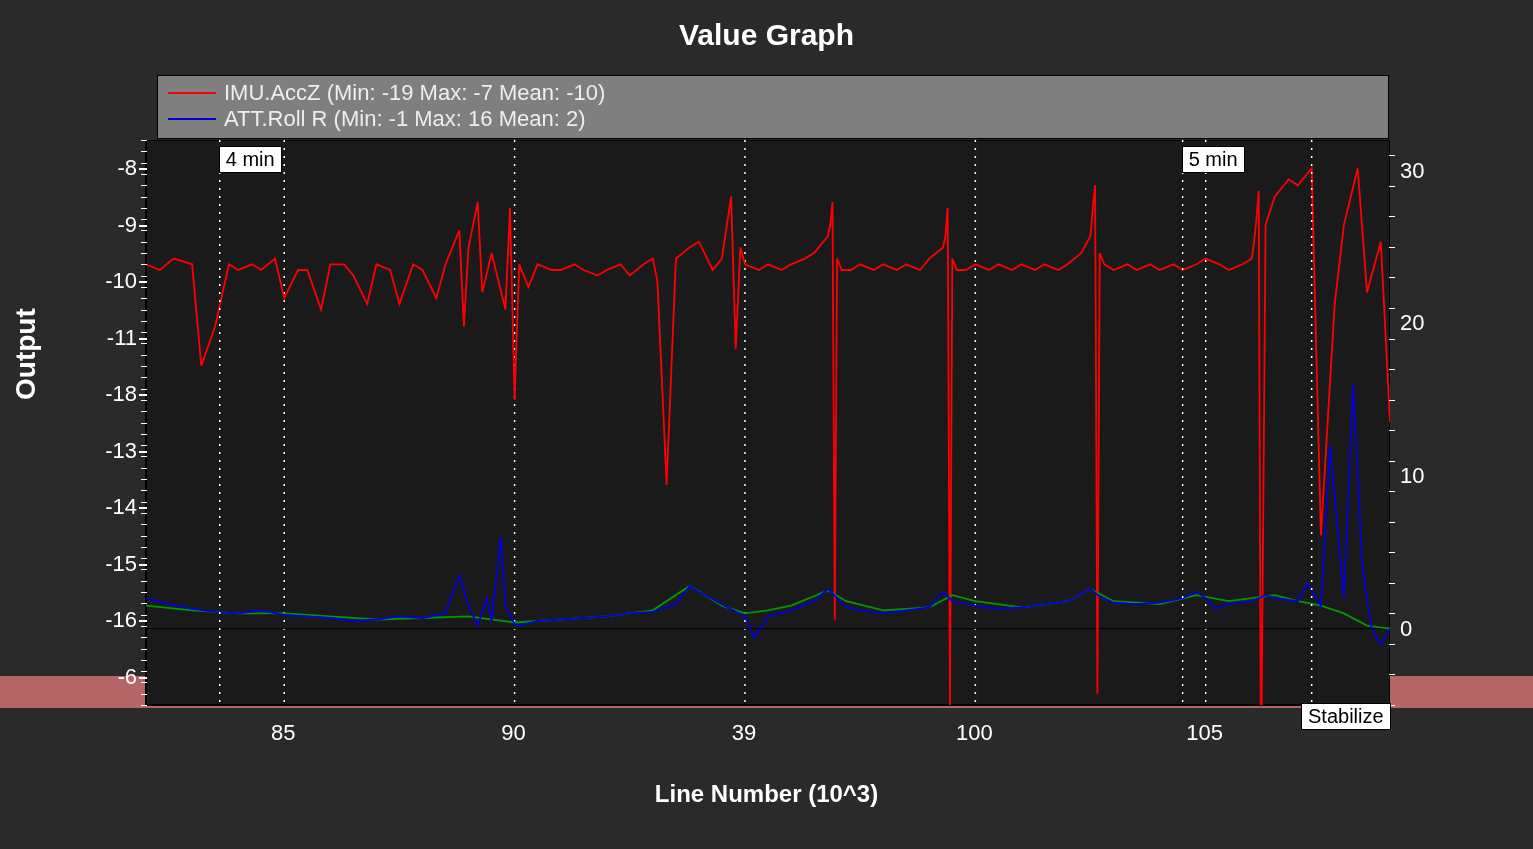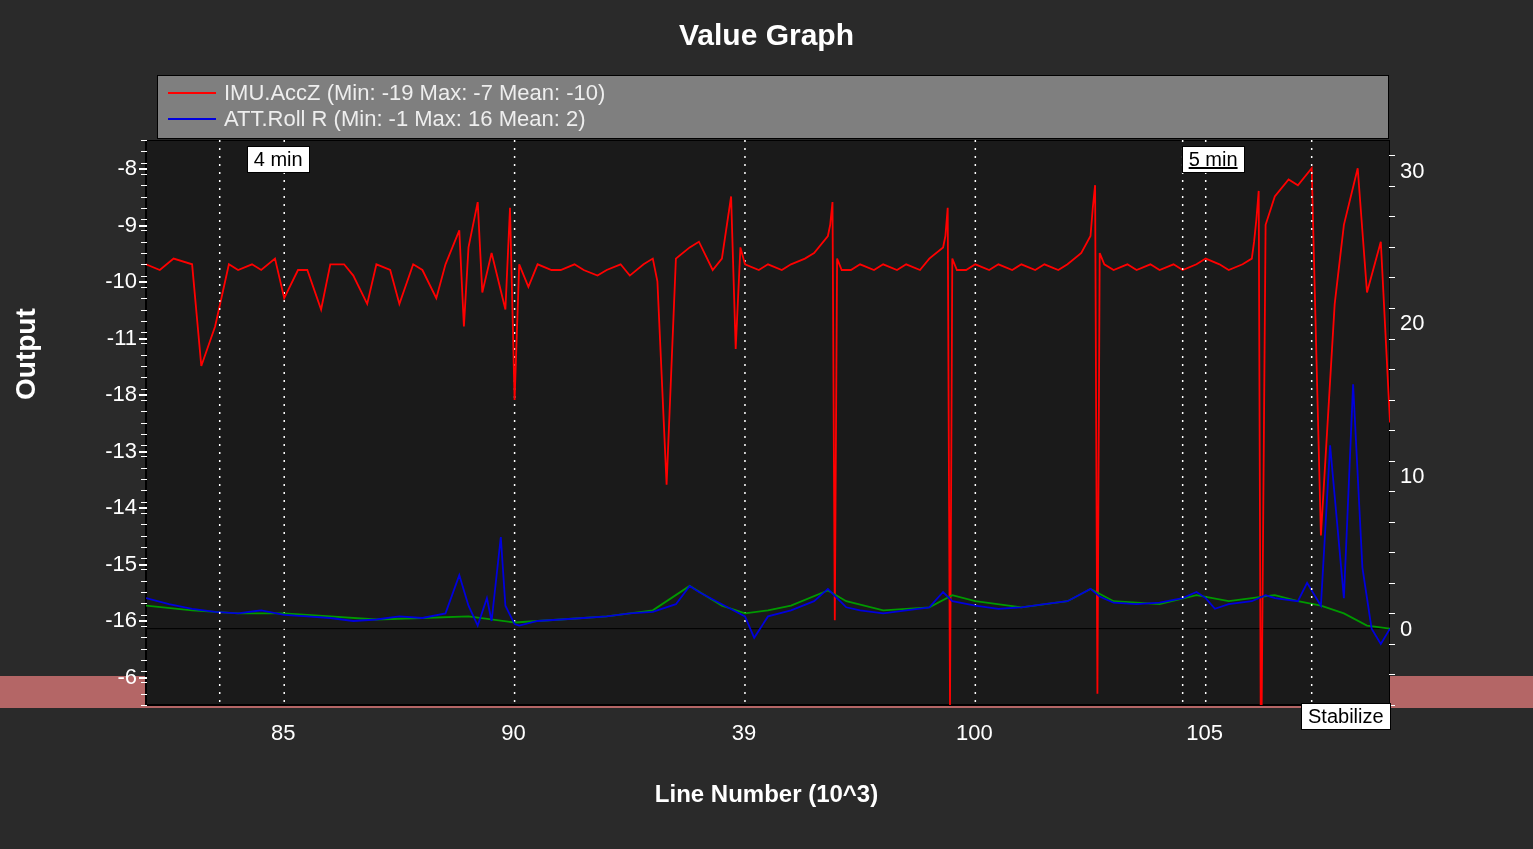--- a/index.html
+++ b/index.html
@@ -159,18 +159,18 @@
       <div class="minor-tick-r" style="left:1389px;top:277.4324324324324px"></div>
       <div class="minor-tick-r" style="left:1389px;top:246.89189189189187px"></div>
       <div class="minor-tick-r" style="left:1389px;top:216.3513513513513px"></div>
       <div class="minor-tick-r" style="left:1389px;top:185.81081081081084px"></div>
       <div class="minor-tick-r" style="left:1389px;top:155.2702702702702px"></div>
       <div class="xtick" style="left:283.22222222222223px">85</div>
       <div class="xtick" style="left:513.5925925925926px">90</div>
       <div class="xtick" style="left:743.9629629629629px">39</div>
       <div class="xtick" style="left:974.3333333333333px">100</div>
       <div class="xtick" style="left:1204.7037037037037px">105</div>
-      <div class="time-marker" style="left: 218.719px; top: 146px; margin-left: 28px;">4 min</div>
-      <div class="time-marker" style="left: 1181.67px; top: 146px; text-decoration: underline;">5 min</div>
+      <div class="time-marker" style="left: 218.719px; top: 146px;">4 min</div>
+      <div class="time-marker" style="left: 1181.67px; top: 146px;">5 min</div>
       <div class="stabilize" style="left: 1301px; top: 703px;">Stabilize</div>
     </div>
 
 </div>
 
 </body></html>

